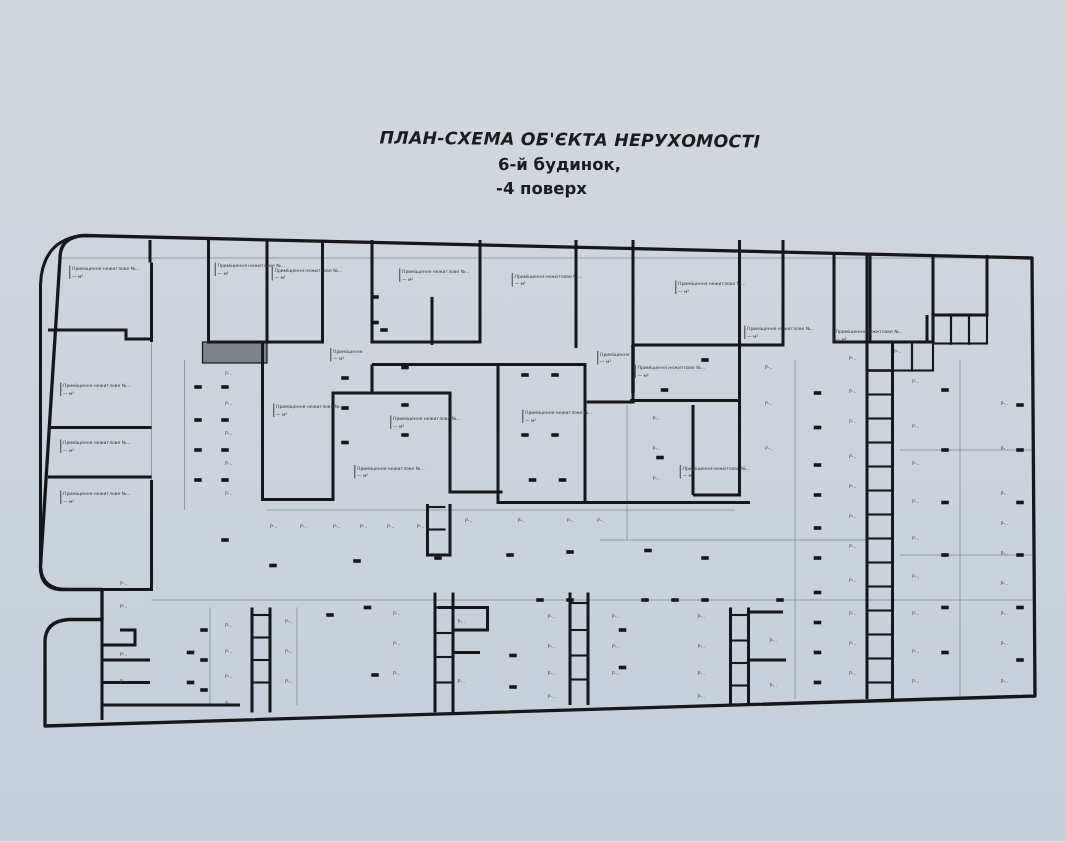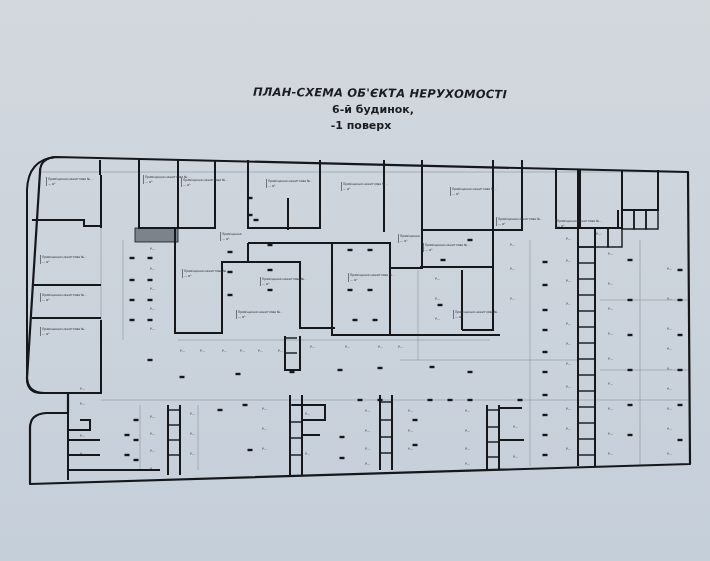--- a/index.html
+++ b/index.html
@@ -16,21 +16,21 @@
   .lbl{font-family:"DejaVu Sans",sans-serif;font-size:3px;fill:#333;}
   .spot{font-family:"DejaVu Sans",sans-serif;font-size:3.2px;fill:#444;}
 </style>
 </head>
 <body>
 
 <div class="sheet">
   <div class="title-block">
     <div class="l1">ПЛАН-СХЕМА ОБ'ЄКТА НЕРУХОМОСТІ</div>
     <div class="l2">6-й будинок,</div>
-    <div class="l3">-1 поверх</div>
+    <div class="l3">-4 поверх</div>
   </div>
 
   <svg class="plan" id="plan-svg" width="710" height="561" viewBox="0 0 710 561">
     <g id="g-thin">
         <path d="M 101 228 L 101 340" fill="none" stroke="#8b939c" stroke-width="0.6"></path>
         <path d="M 123 240 L 123 340" fill="none" stroke="#8b939c" stroke-width="0.6"></path>
         <path d="M 178 340 L 490 340" fill="none" stroke="#8b939c" stroke-width="0.6"></path>
         <path d="M 101 400 L 690 400" fill="none" stroke="#8b939c" stroke-width="0.6"></path>
         <path d="M 140 405 L 140 470" fill="none" stroke="#8b939c" stroke-width="0.6"></path>
         <path d="M 198 405 L 198 470" fill="none" stroke="#8b939c" stroke-width="0.6"></path>

